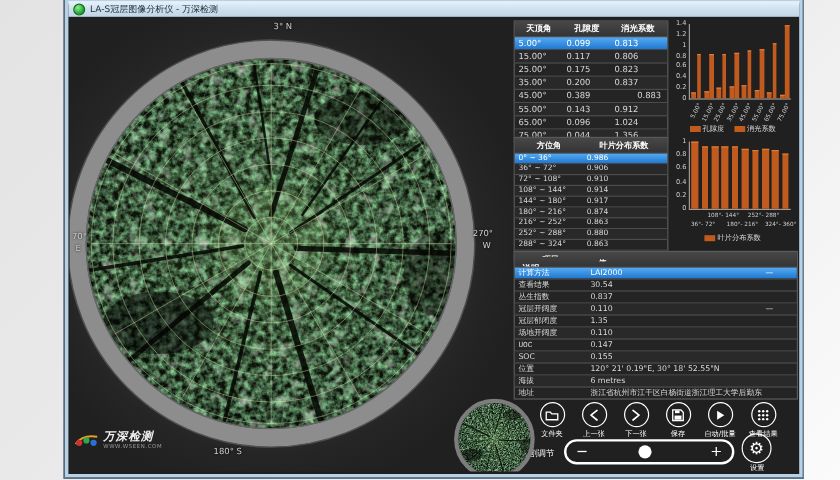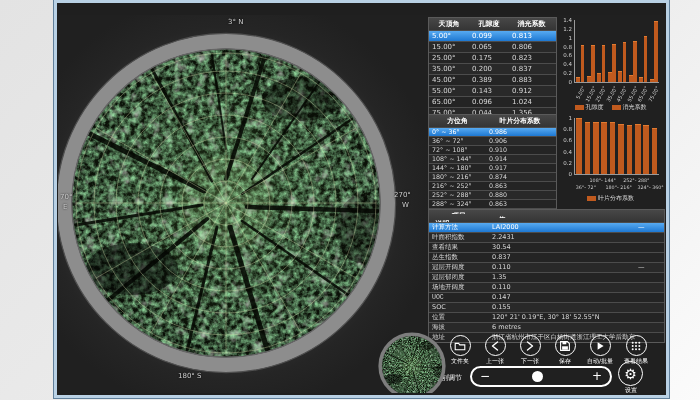--- a/index.html
+++ b/index.html
@@ -70,20 +70,24 @@
     border-radius:50%;box-sizing:border-box;display:flex;align-items:center;justify-content:center;}
   .gear-glyph{color:#fff;font-size:14px;line-height:14px;}
   .settings-label{position:absolute;left:193px;top:371px;width:28px;text-align:center;font-size:6px;color:#fff;}
 </style>
 </head>
 <body>
 
 <div class="desktop">
   <div class="window">
 
+    <div class="titlebar">
+      <span class="app-icon"></span>
+      <span class="title-text">LA-S冠层图像分析仪 - 万深检测</span>
+    </div>
 
     <div class="content">
       <div class="halo"></div>
 
       <svg class="fisheye-svg" viewBox="0 0 348 348">
         <defs>
           <radialGradient id="gBase" cx="50%" cy="48%" r="55%">
             <stop offset="0%" stop-color="#203018"></stop>
             <stop offset="45%" stop-color="#131d0e"></stop>
             <stop offset="100%" stop-color="#070b05"></stop>
@@ -151,52 +155,64 @@
         <circle cx="174" cy="174" r="169.6" fill="none" stroke="#4f4f4f" stroke-width="1.2"></circle>
       </svg>
 
       <span class="compass" style="left:170px;top:3px;">3° N</span>
       <span class="compass" style="left:2px;top:178px;">70°</span>
       <span class="compass" style="left:5px;top:188px;">E</span>
       <span class="compass" style="left:336px;top:176px;">270°</span>
       <span class="compass" style="left:344px;top:186px;">W</span>
       <span class="compass" style="left:120px;top:357px;">180° S</span>
 
+      <div class="logo">
+        <svg width="22" height="18" viewBox="0 0 22 18">
+          <path d="M2 12 Q8 4 20 6" stroke="#e8a020" stroke-width="1.6" fill="none"></path>
+          <circle cx="5" cy="11" r="2.6" fill="#cc3333"></circle>
+          <circle cx="11" cy="9" r="2.6" fill="#2fa84f"></circle>
+          <circle cx="17" cy="11" r="2.6" fill="#2f6fd0"></circle>
+        </svg>
+        <div>
+          <div class="logo-brand">万深检测</div>
+          <div class="logo-sub">WWW.WSEEN.COM</div>
+        </div>
+      </div>
 
       <div class="right-panel">
         <div id="zenith-table" class="tbl" style="left:4px;top:2px;width:127px;">
             <div class="tr head">
               <div class="th" style="width: 40px;">天顶角</div>
               <div class="th" style="width: 40px;">孔隙度</div>
               <div class="th" style="width: 45px;">消光系数</div>
             </div>
             <div class="tr sel">
               <div class="td" style="width: 40px;">5.00°</div>
               <div class="td" style="width: 40px;">0.099</div>
               <div class="td" style="width: 45px;">0.813</div>
             </div>
             <div class="tr odd">
               <div class="td" style="width: 40px;">15.00°</div>
-              <div class="td" style="width: 40px;">0.065</div>
+              <div class="td" style="width: 40px;">0.117</div>
               <div class="td" style="width: 45px;">0.806</div>
             </div>
             <div class="tr">
               <div class="td" style="width: 40px;">25.00°</div>
               <div class="td" style="width: 40px;">0.175</div>
               <div class="td" style="width: 45px;">0.823</div>
             </div>
             <div class="tr odd">
               <div class="td" style="width: 40px;">35.00°</div>
               <div class="td" style="width: 40px;">0.200</div>
               <div class="td" style="width: 45px;">0.837</div>
             </div>
             <div class="tr">
               <div class="td" style="width: 40px;">45.00°</div>
               <div class="td" style="width: 40px;">0.389</div>
-              <div class="td" style="width: 45px;">0.883</div>
+              <div class="td" style="width: 45px; text-align: right;">0.883</div>
             </div>
             <div class="tr odd">
               <div class="td" style="width: 40px;">55.00°</div>
               <div class="td" style="width: 40px;">0.143</div>
               <div class="td" style="width: 45px;">0.912</div>
             </div>
             <div class="tr">
               <div class="td" style="width: 40px;">65.00°</div>
               <div class="td" style="width: 40px;">0.096</div>
               <div class="td" style="width: 45px;">1.024</div>
@@ -334,25 +350,20 @@
             <div class="tr head">
               <div class="th" style="width: 60px;">项目</div>
               <div class="th" style="width: 146px;">值</div>
               <div class="th" style="width: 27px;">说明</div>
             </div>
             <div class="tr sel">
               <div class="td" style="width: 60px;">计算方法</div>
               <div class="td" style="width: 146px;">LAI2000</div>
               <div class="td" style="width: 27px;">—</div>
             </div>
-            <div class="tr odd">
-              <div class="td" style="width: 60px;">叶面积指数</div>
-              <div class="td" style="width: 146px;">2.2431</div>
-              <div class="td" style="width: 27px;"></div>
-            </div>
             <div class="tr">
               <div class="td" style="width: 60px;">查看结果</div>
               <div class="td" style="width: 146px;">30.54</div>
               <div class="td" style="width: 27px;"></div>
             </div>
             <div class="tr">
               <div class="td" style="width: 60px;">丛生指数</div>
               <div class="td" style="width: 146px;">0.837</div>
               <div class="td" style="width: 27px;"></div>
             </div>

